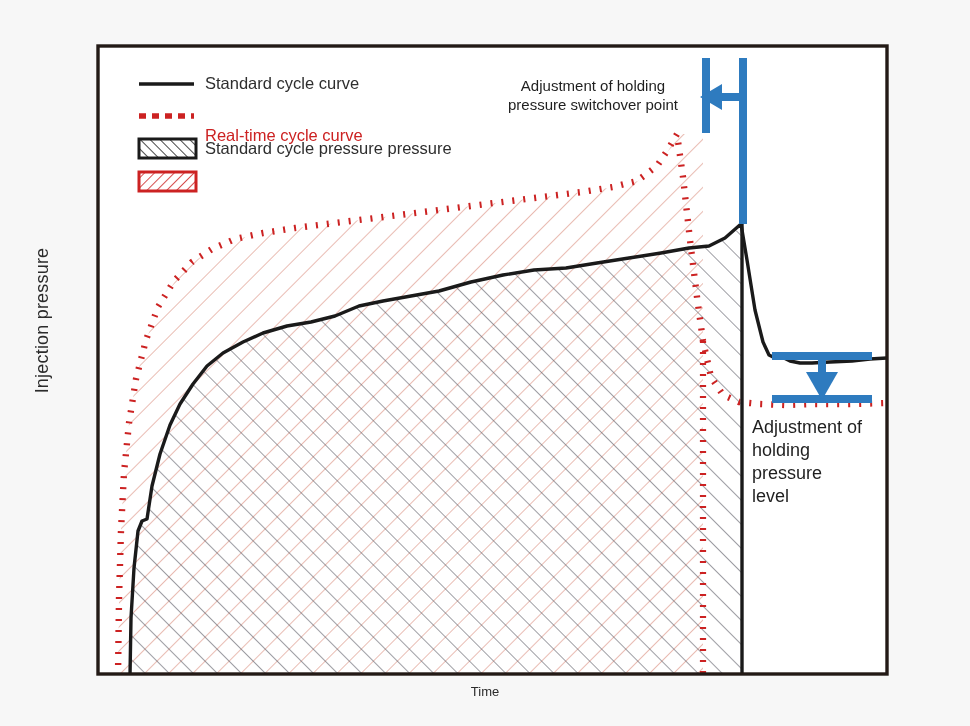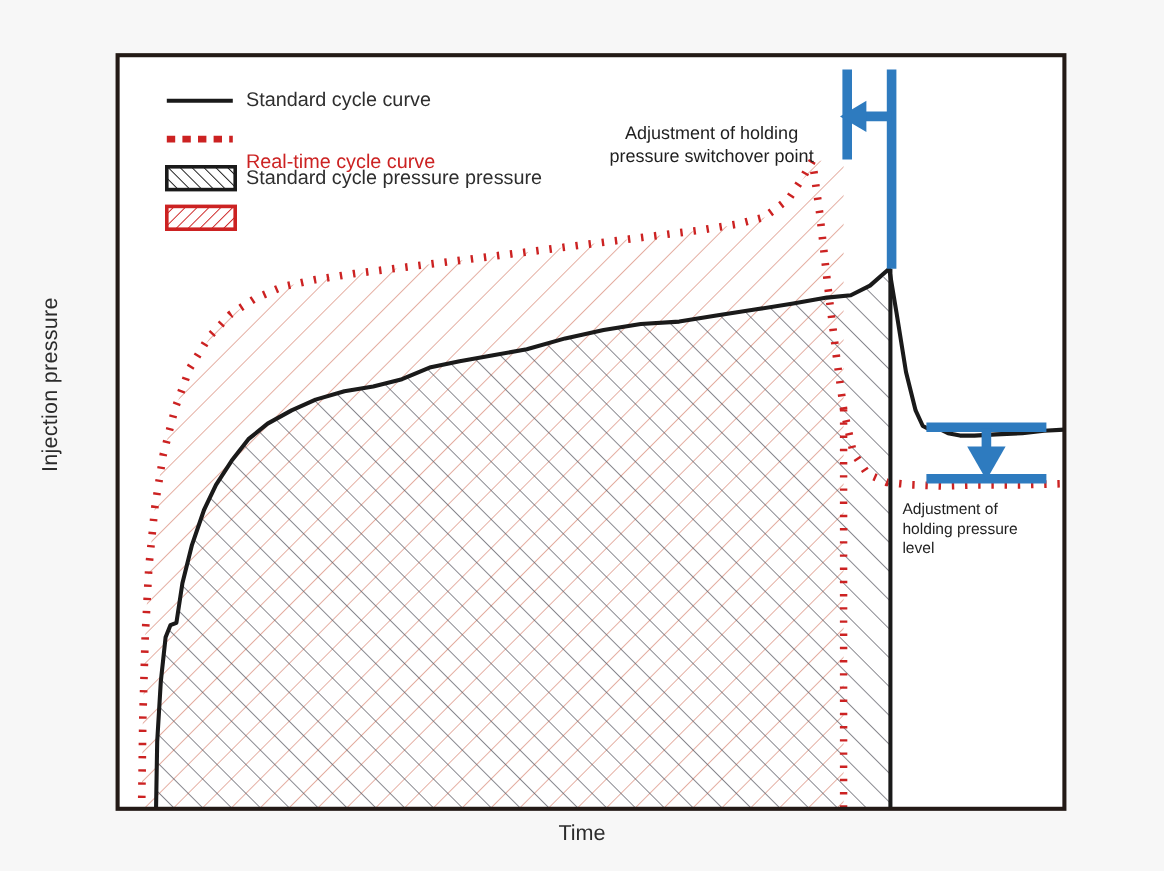--- a/index.html
+++ b/index.html
@@ -17,28 +17,28 @@
     left:-58px; top:310px;
     width:200px;
     transform:rotate(-90deg);
     transform-origin:50% 50%;
     text-align:center;
     font-size:18px;color:#2b2b2b;
     letter-spacing:.2px;
   }
   .xlabel{
     position:absolute;left:0;top:684px;width:970px;
-    text-align:center;font-size:18px;color:#2b2b2b;
+    text-align:center;font-size:13px;color:#2b2b2b;
   }
   .ann{
     position:absolute;
     font-size:15px;line-height:1.28;color:#1f1f1f;
   }
-  .ann-switch{left:493px;top:76px;width:200px;text-align:center;margin-top:26px;}
-  .ann-level{left:752px;top:416px;width:128px;text-align:left;font-size:13px;}
+  .ann-switch{left:493px;top:76px;width:200px;text-align:center;}
+  .ann-level{left:752px;top:416px;width:128px;text-align:left;font-size:18px;}
   .lg{position:absolute;font-size:16.5px;white-space:nowrap;}
   .lg-blk{color:#2e2e2e;}
   .lg-red{color:#cc2222;margin-top:20px;}
 </style>
 </head>
 <body>
 
 <div id="stage">
 
   <svg width="970" height="726" viewBox="0 0 970 726">

